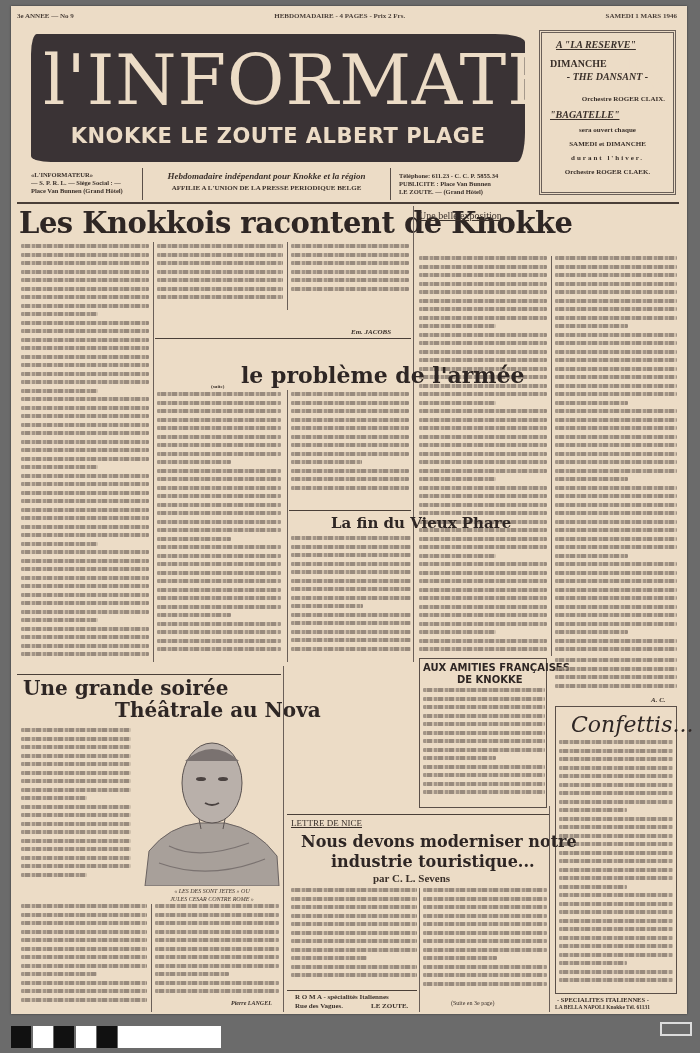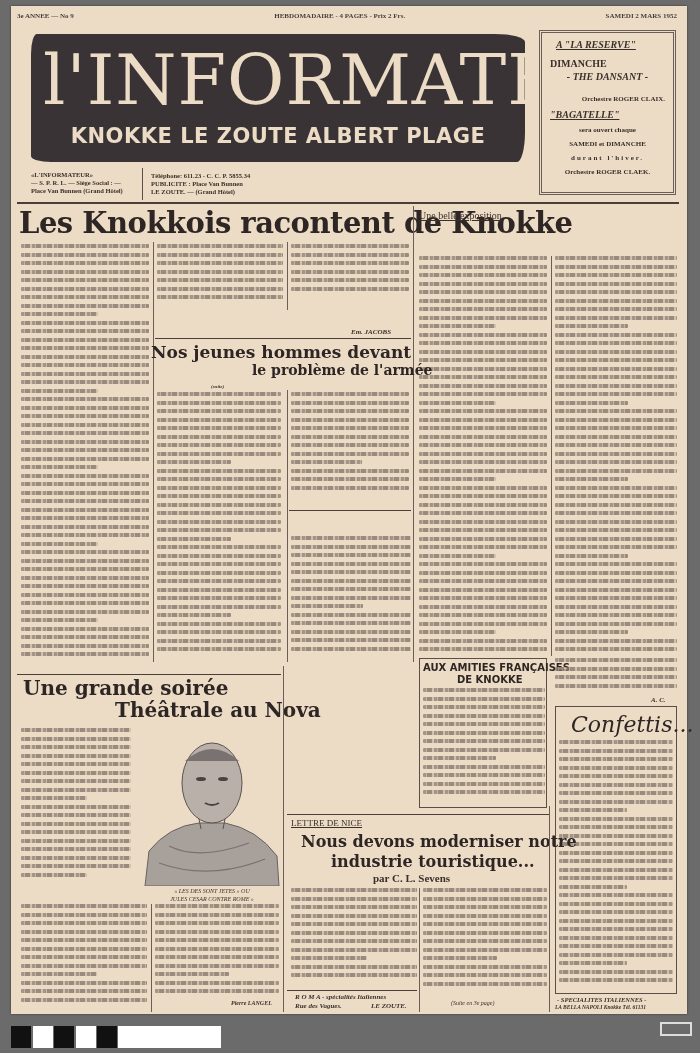--- a/index.html
+++ b/index.html
@@ -30,45 +30,49 @@
   .text-col { position: absolute; overflow: hidden; }
   .text-col .line { height: 4px; margin: 0 0 4.5px 0; background: repeating-linear-gradient(90deg, #8a7d72 0 3px, #b8a994 3px 4px, #7d7066 4px 9px, #c7b8a4 9px 11px); opacity: 0.75; border-radius: 1px; }
   .text-col .line.short { width: 60%; }
   .kicker { position: absolute; font-size: 10px; text-decoration: underline; color: #3a302a; }
   .byline { position: absolute; font-size: 11px; font-weight: bold; color: #3a302a; }
   .caption { position: absolute; font-size: 6px; font-style: italic; text-align: center; color: #3a302a; }
   .portrait { position: absolute; left: 128px; top: 725px; width: 146px; height: 155px; }
   .boxed { position: absolute; border: 1px solid #5a4f48; }
   .colorbar { position: absolute; top: 1026px; height: 22px; }
   .scrollbox { position: absolute; left: 660px; top: 1022px; width: 32px; height: 14px; border: 2px solid #ddd; background: #6b6b6b; }
-  .small-text { position: absolute; font-size: 7px; font-weight: bold; color: #3a302a; font-style: italic; }
+  .small-text { position: absolute; font-size: 7px; font-weight: bold; color: #3a302a; }
 </style>
 </head>
 <body>
 
 <div class="paper">
 
   <div class="topline">
     <span>3e ANNEE — No 9</span>
     <span>HEBDOMADAIRE - 4 PAGES - Prix 2 Frs.</span>
-    <span>SAMEDI 2 MARS 1952</span>
+    <span>SAMEDI 1 MARS 1946</span>
   </div>
 
   <div class="masthead">
     <div class="banner">
       <div class="title">l'INFORMATEUR</div>
       <div class="sub">KNOKKE LE ZOUTE ALBERT PLAGE</div>
     </div>
   </div>
 
   <div class="infobar">
     <div class="c1">
       <div>«L'INFORMATEUR»</div>
       <div>— S. P. R. L. — Siège Social : —</div>
       <div>Place Van Bunnen (Grand Hôtel)</div>
+    </div>
+    <div class="c2">
+      <div class="l1">Hebdomadaire indépendant pour Knokke et la région</div>
+      <div class="l2">AFFILIE A L'UNION DE LA PRESSE PERIODIQUE BELGE</div>
     </div>
     <div class="c3">
       <div>Téléphone: 611.23 - C. C. P. 5855.34</div>
       <div>PUBLICITE : Place Van Bunnen</div>
       <div>LE ZOUTE. — (Grand Hôtel)</div>
     </div>
   </div>
 
   <div class="adbox">
     <div class="a1">A "LA RESERVE"</div>
@@ -253,22 +257,21 @@
       <div class="line"></div>
       <div class="line"></div>
       <div class="line"></div>
       <div class="line"></div>
       <div class="line short"></div>
       <div class="line"></div>
       <div class="line"></div>
     </div>
 
   <div class="rule" style="left:144px; top:332px; width:256px; height:1px;"></div>
-  <div class="headline" style="left:140px; top:336px; font-size:17px; font-weight:bold;">Nos jeunes hommes devant</div>
-  <div class="headline" style="left:230px; top:356px; font-size:14px; font-weight:bold;margin-left:11px;">le problème de l'armée</div>
+  <div class="headline" style="left:230px; top:356px; font-size:22px; font-weight:bold;">le problème de l'armée</div>
   <div class="small-text" style="left:200px; top:378px; font-size:5px;">(suite)</div>
   <div class="text-col" style="left:146px; top:386px; width:124px; height:270px;" id="col6">
       <div class="line"></div>
       <div class="line"></div>
       <div class="line"></div>
       <div class="line"></div>
       <div class="line"></div>
       <div class="line"></div>
       <div class="line"></div>
       <div class="line"></div>
@@ -306,20 +309,21 @@
       <div class="line"></div>
       <div class="line"></div>
       <div class="line"></div>
       <div class="line short"></div>
       <div class="line"></div>
       <div class="line"></div>
       <div class="line"></div>
     </div>
 
   <div class="rule" style="left:278px; top:504px; width:122px; height:1px;"></div>
+  <div class="headline" style="left:320px; top:508px; font-size:15px; font-weight:bold;">La fin du Vieux Phare</div>
   <div class="text-col" style="left:280px; top:530px; width:120px; height:126px;" id="col8">
       <div class="line"></div>
       <div class="line"></div>
       <div class="line"></div>
       <div class="line"></div>
       <div class="line"></div>
       <div class="line"></div>
       <div class="line"></div>
       <div class="line"></div>
       <div class="line short"></div>

